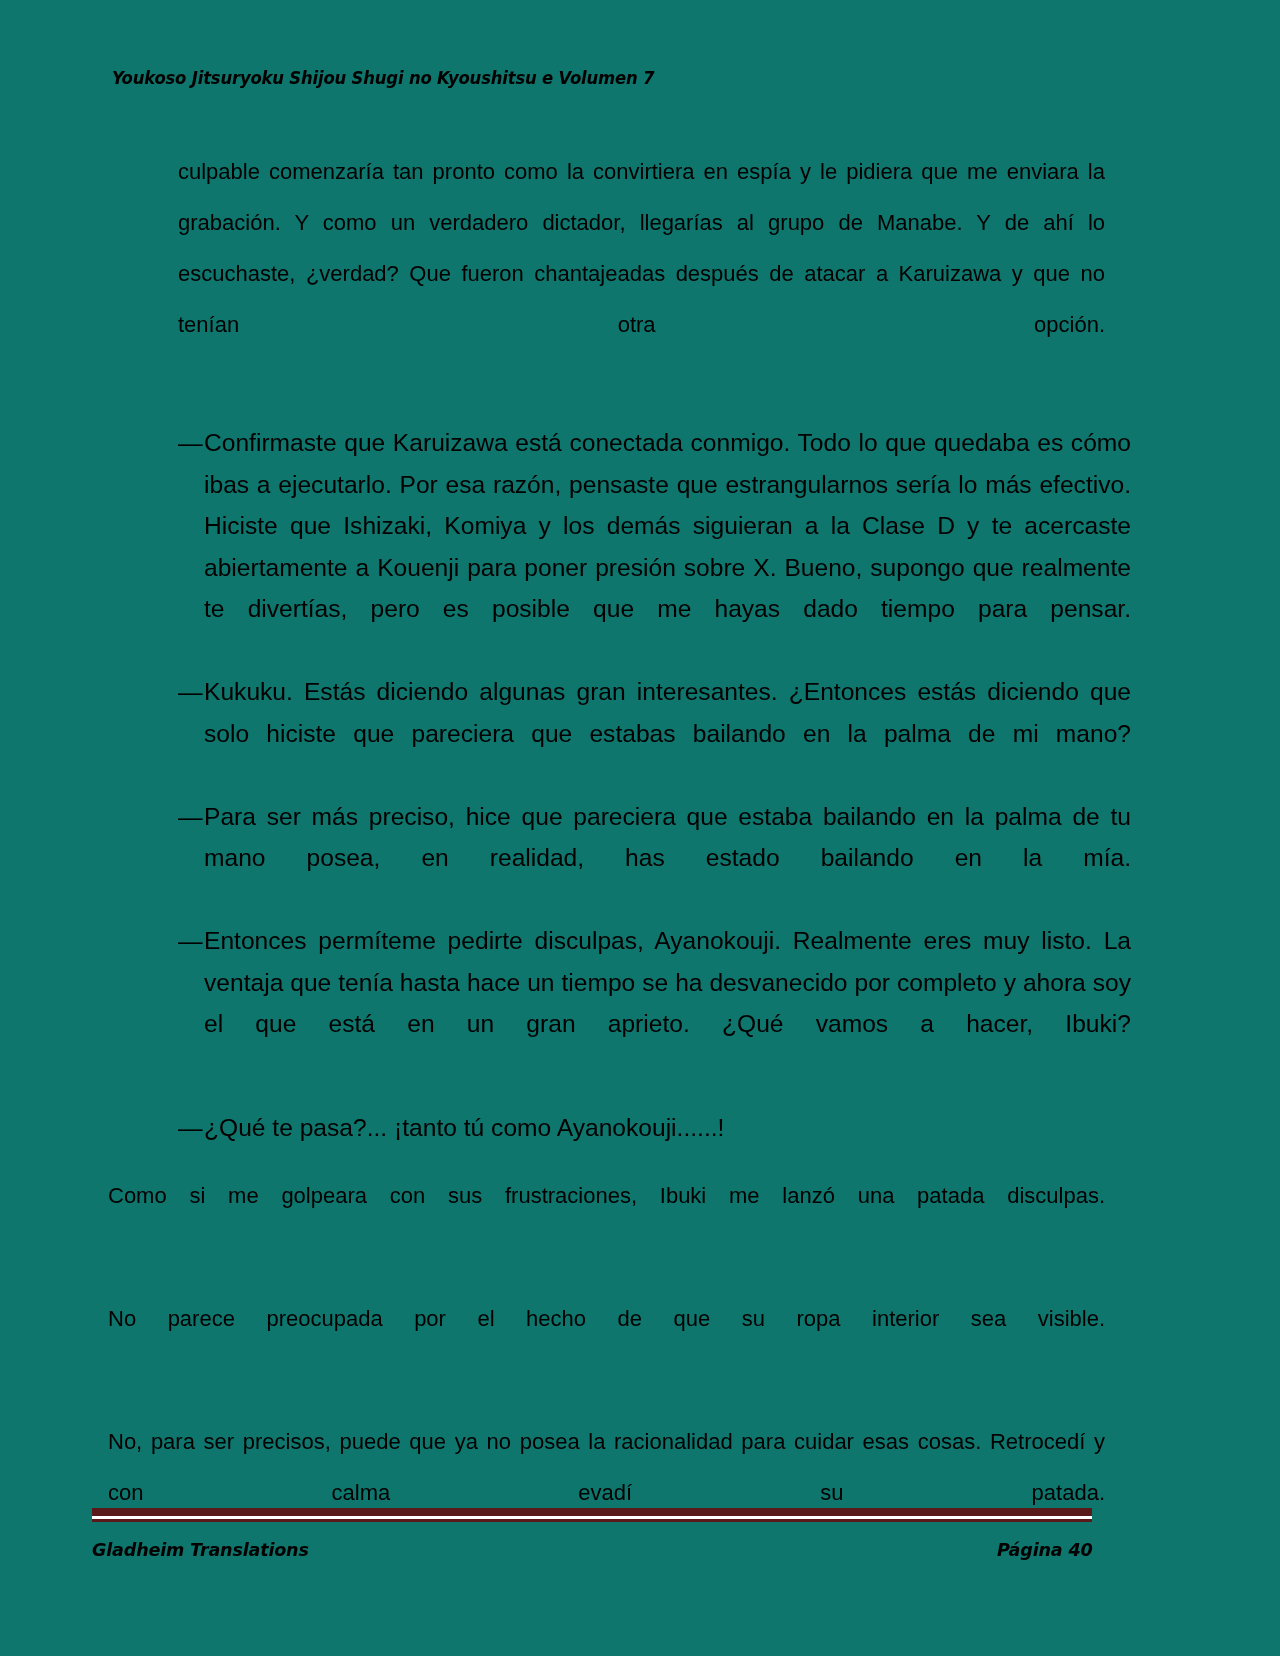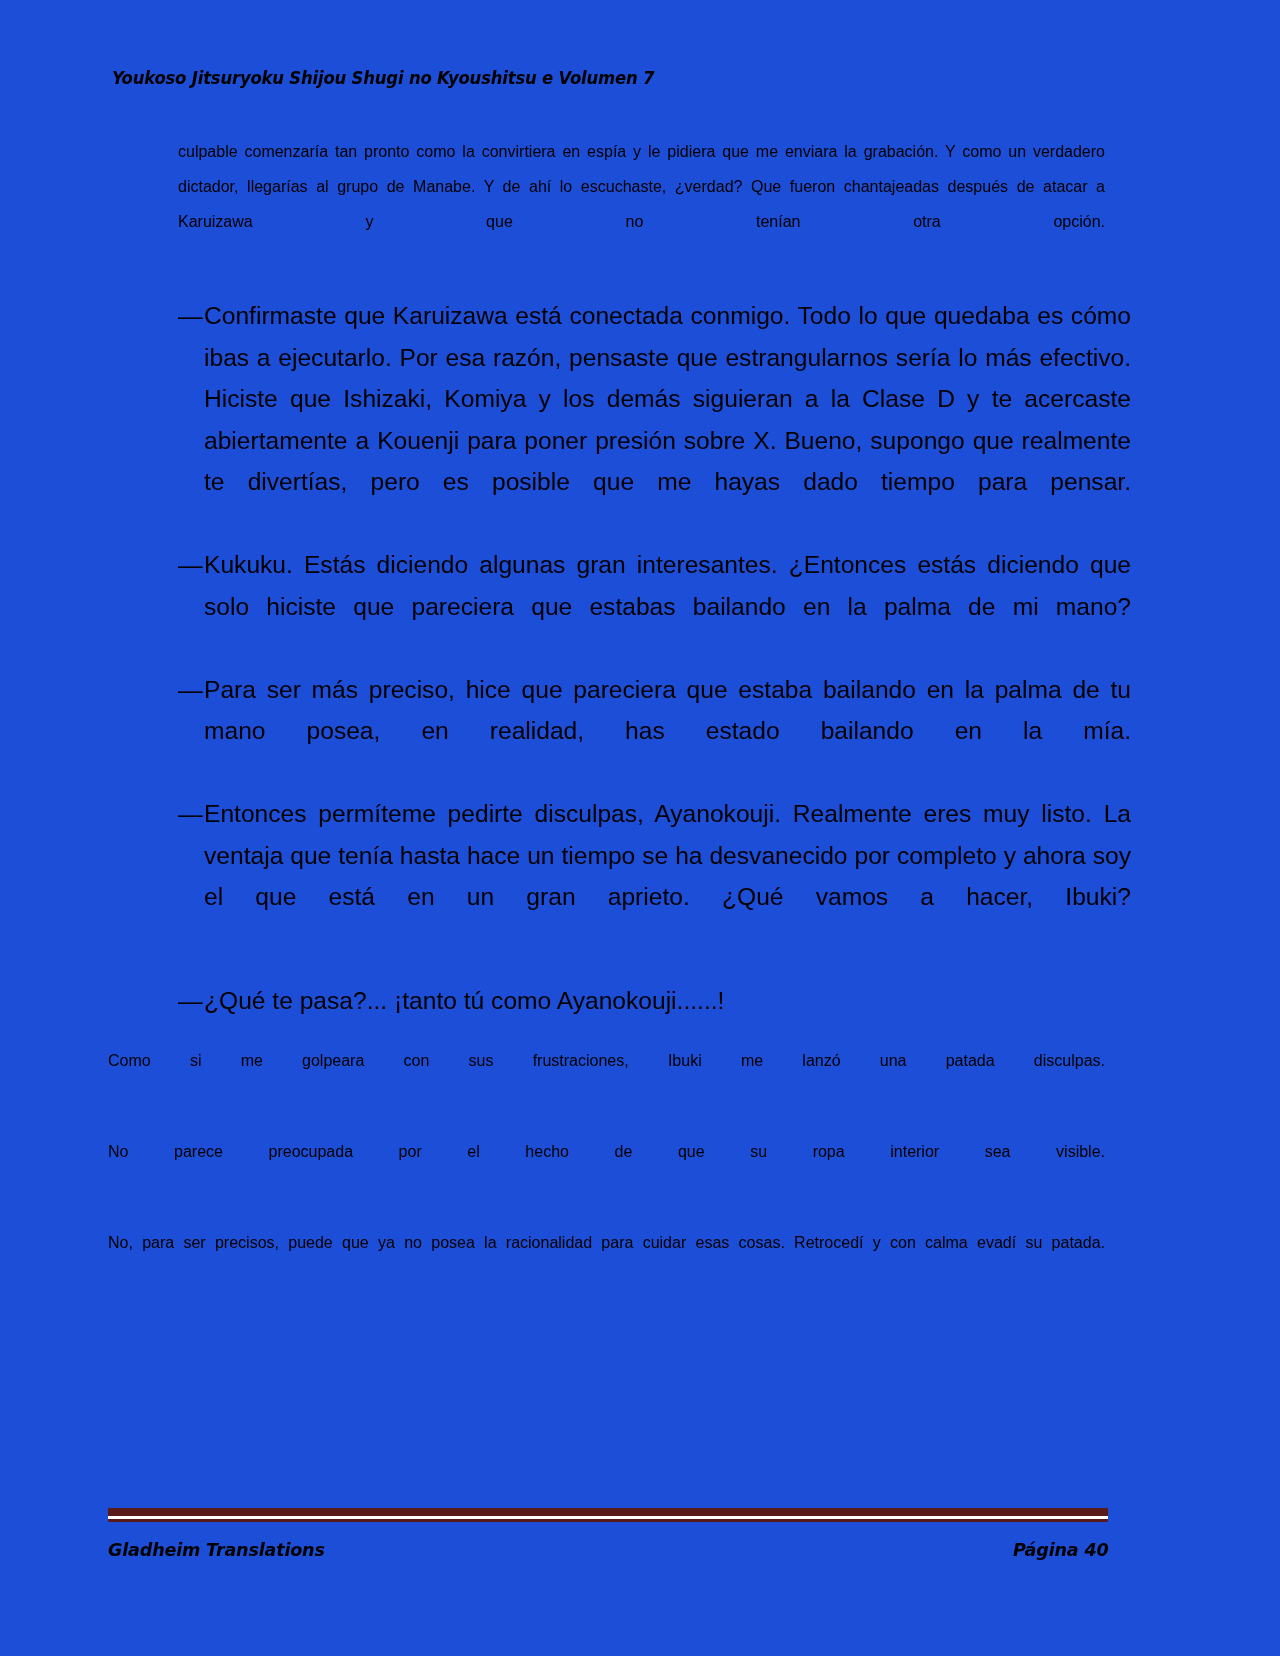--- a/index.html
+++ b/index.html
@@ -6,21 +6,21 @@
   html, body {
     margin: 0;
     padding: 0;
     background: #ffffff;
   }
 
   .page {
     position: relative;
     width: 1280px;
     height: 1656px;
-    background: #1d4ed8;
+    background: #0f766e;
     margin: 0 auto;
     overflow: hidden;
     font-family: "Liberation Sans", sans-serif;
     color: #000000;
     box-sizing: border-box;
   }
 
   
   .page-header {
     position: absolute;
@@ -44,25 +44,25 @@
 
   
   .content {
     position: absolute;
     left: 108px;
     top: 134px;
     width: 997px;
   }
 
   .para {
-    font-size: 16px;
-    line-height: 35px;
+    font-size: 22px;
+    line-height: 51px;
     text-align: justify;
     text-justify: inter-word;
-    margin: 0 0 21px 0;
+    margin: 12px 0 21px 0;
     color: #000;
     hyphens: none;
   }
 
   .para.indent-block {
     margin-left: 70px;
     width: 927px;
   }
 
   .para.flush {
@@ -129,21 +129,21 @@
   .para::after,
   .dash-text::after {
     content: "";
     display: inline-block;
     width: 100%;
   }
 
   
   .page-footer {
     position: absolute;
-    left: 108px;
+    left: 92px;
     top: 1508px;
     width: 1000px;
   }
 
   .footer-rule-thick {
     height: 8px;
     background: #5B1A1A;
     width: 1000px;
   }
 

